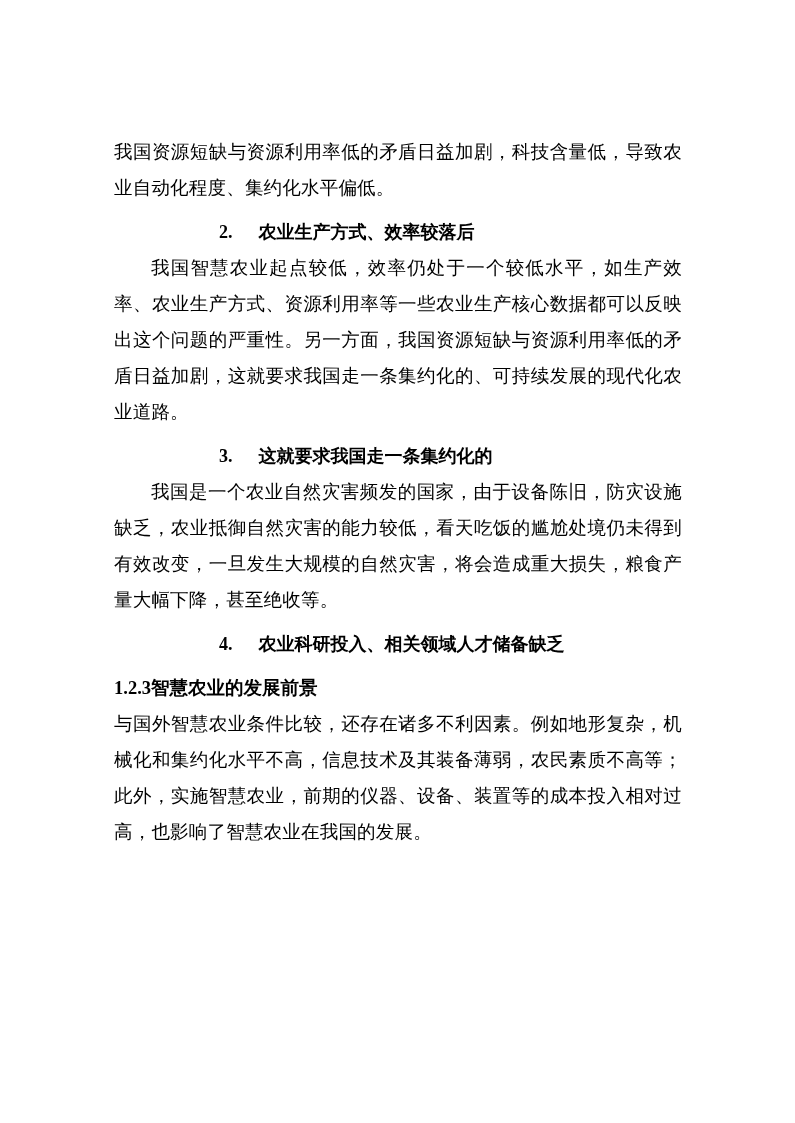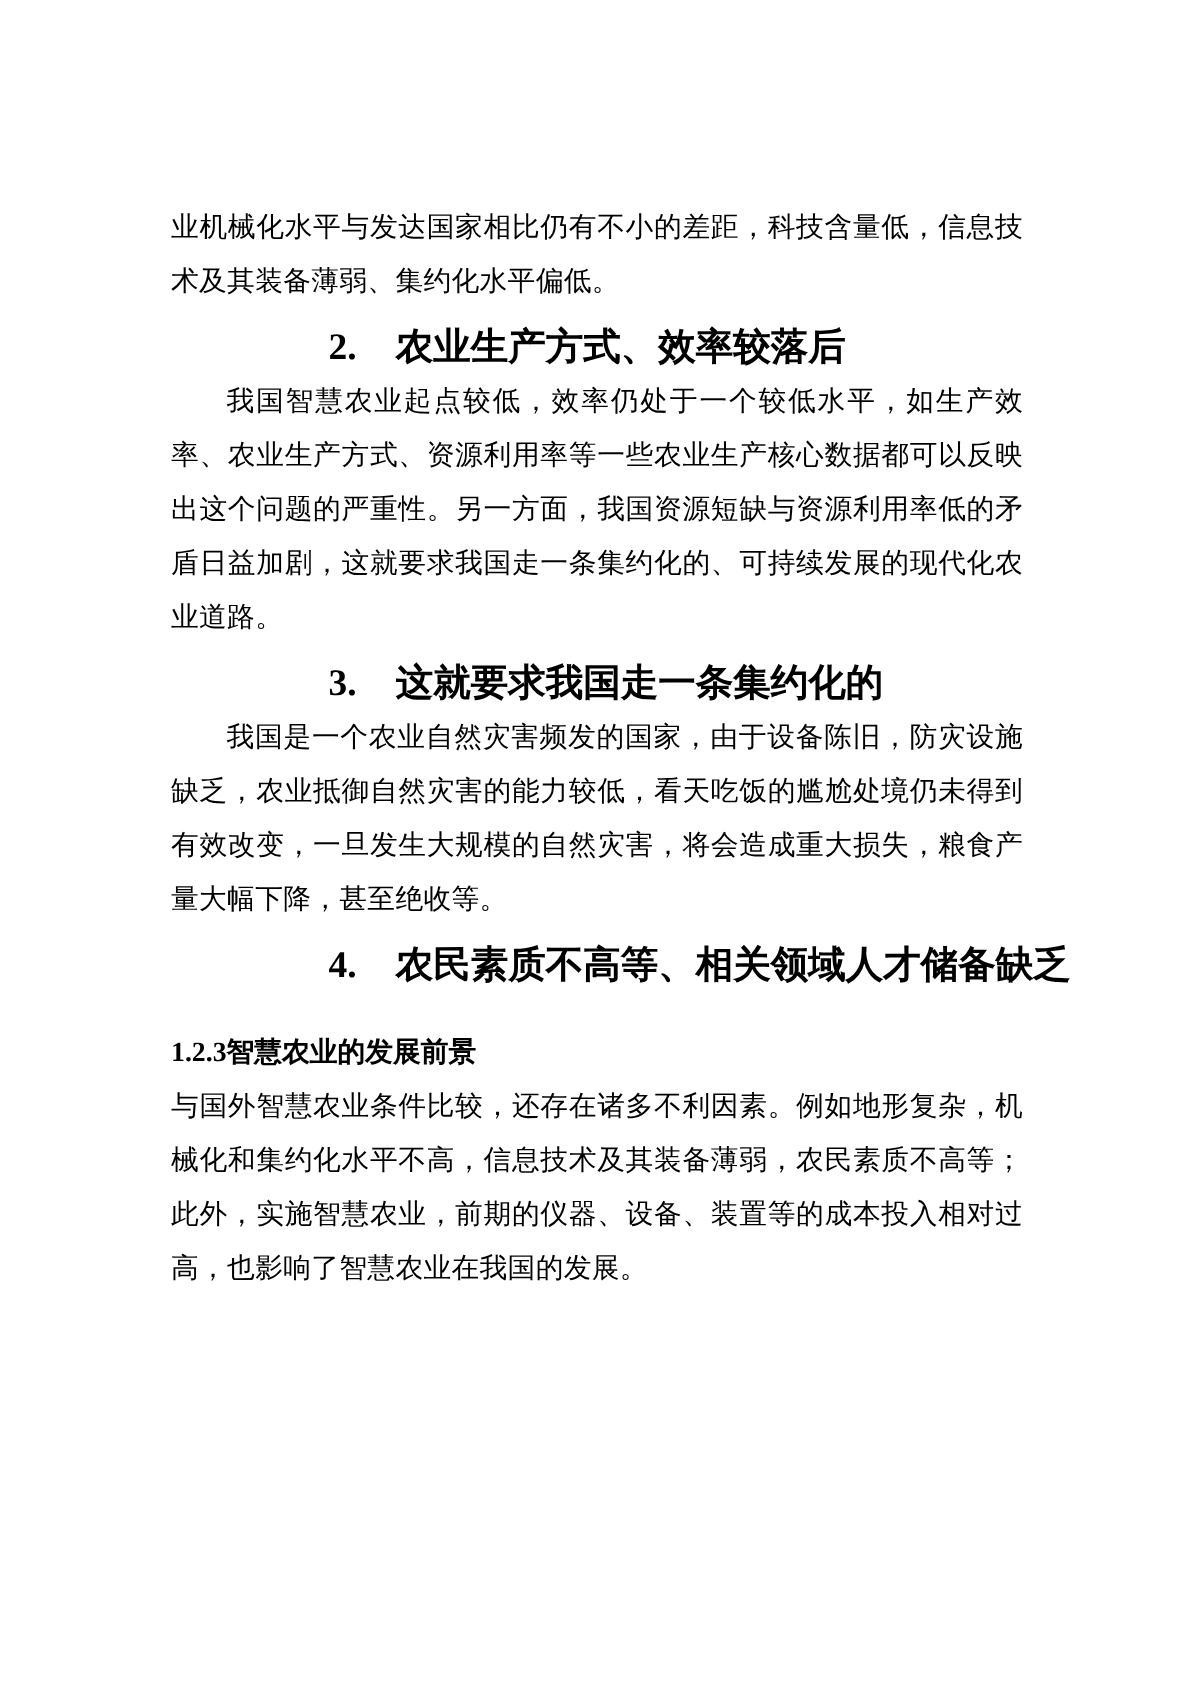--- a/index.html
+++ b/index.html
@@ -26,55 +26,55 @@
     font-size: 18.5px;
     line-height: 36px;
     margin: 0;
     text-align: justify;
     letter-spacing: 0.2px;
   }
   .para.indent {
     text-indent: 2em;
   }
   .heading-numbered {
-    font-size: 25px;
+    font-size: 18px;
     line-height: 36px;
     font-weight: bold;
     margin: 8px 0 0 0;
     padding-left: 105px;
     white-space: nowrap;
   }
   .heading-numbered .num {
     display: inline-block;
     margin-right: 26px;
   }
   .section-heading {
     font-size: 18.5px;
     line-height: 36px;
     font-weight: bold;
-    margin: 22px 0 0 0;
+    margin: 8px 0 0 0;
   }
 </style>
 </head>
 <body>
 
 <div class="page">
   <div class="content">
 
-    <p class="para">业机械化水平与发达国家相比仍有不小的差距，科技含量低，信息技术及其装备薄弱、集约化水平偏低。</p>
+    <p class="para">我国资源短缺与资源利用率低的矛盾日益加剧，科技含量低，导致农业自动化程度、集约化水平偏低。</p>
 
     <p class="heading-numbered"><span class="num">2.</span><span>农业生产方式、效率较落后</span></p>
 
     <p class="para indent">我国智慧农业起点较低，效率仍处于一个较低水平，如生产效率、农业生产方式、资源利用率等一些农业生产核心数据都可以反映出这个问题的严重性。另一方面，我国资源短缺与资源利用率低的矛盾日益加剧，这就要求我国走一条集约化的、可持续发展的现代化农业道路。</p>
 
     <p class="heading-numbered"><span class="num">3.</span><span>这就要求我国走一条集约化的</span></p>
 
     <p class="para indent">我国是一个农业自然灾害频发的国家，由于设备陈旧，防灾设施缺乏，农业抵御自然灾害的能力较低，看天吃饭的尴尬处境仍未得到有效改变，一旦发生大规模的自然灾害，将会造成重大损失，粮食产量大幅下降，甚至绝收等。</p>
 
-    <p class="heading-numbered"><span class="num">4.</span><span>农民素质不高等、相关领域人才储备缺乏</span></p>
+    <p class="heading-numbered"><span class="num">4.</span><span>农业科研投入、相关领域人才储备缺乏</span></p>
 
 
     <p class="section-heading">1.2.3智慧农业的发展前景</p>
 
 
     <p class="para">与国外智慧农业条件比较，还存在诸多不利因素。例如地形复杂，机械化和集约化水平不高，信息技术及其装备薄弱，农民素质不高等；此外，实施智慧农业，前期的仪器、设备、装置等的成本投入相对过高，也影响了智慧农业在我国的发展。</p>
 
   </div>
 </div>
 

